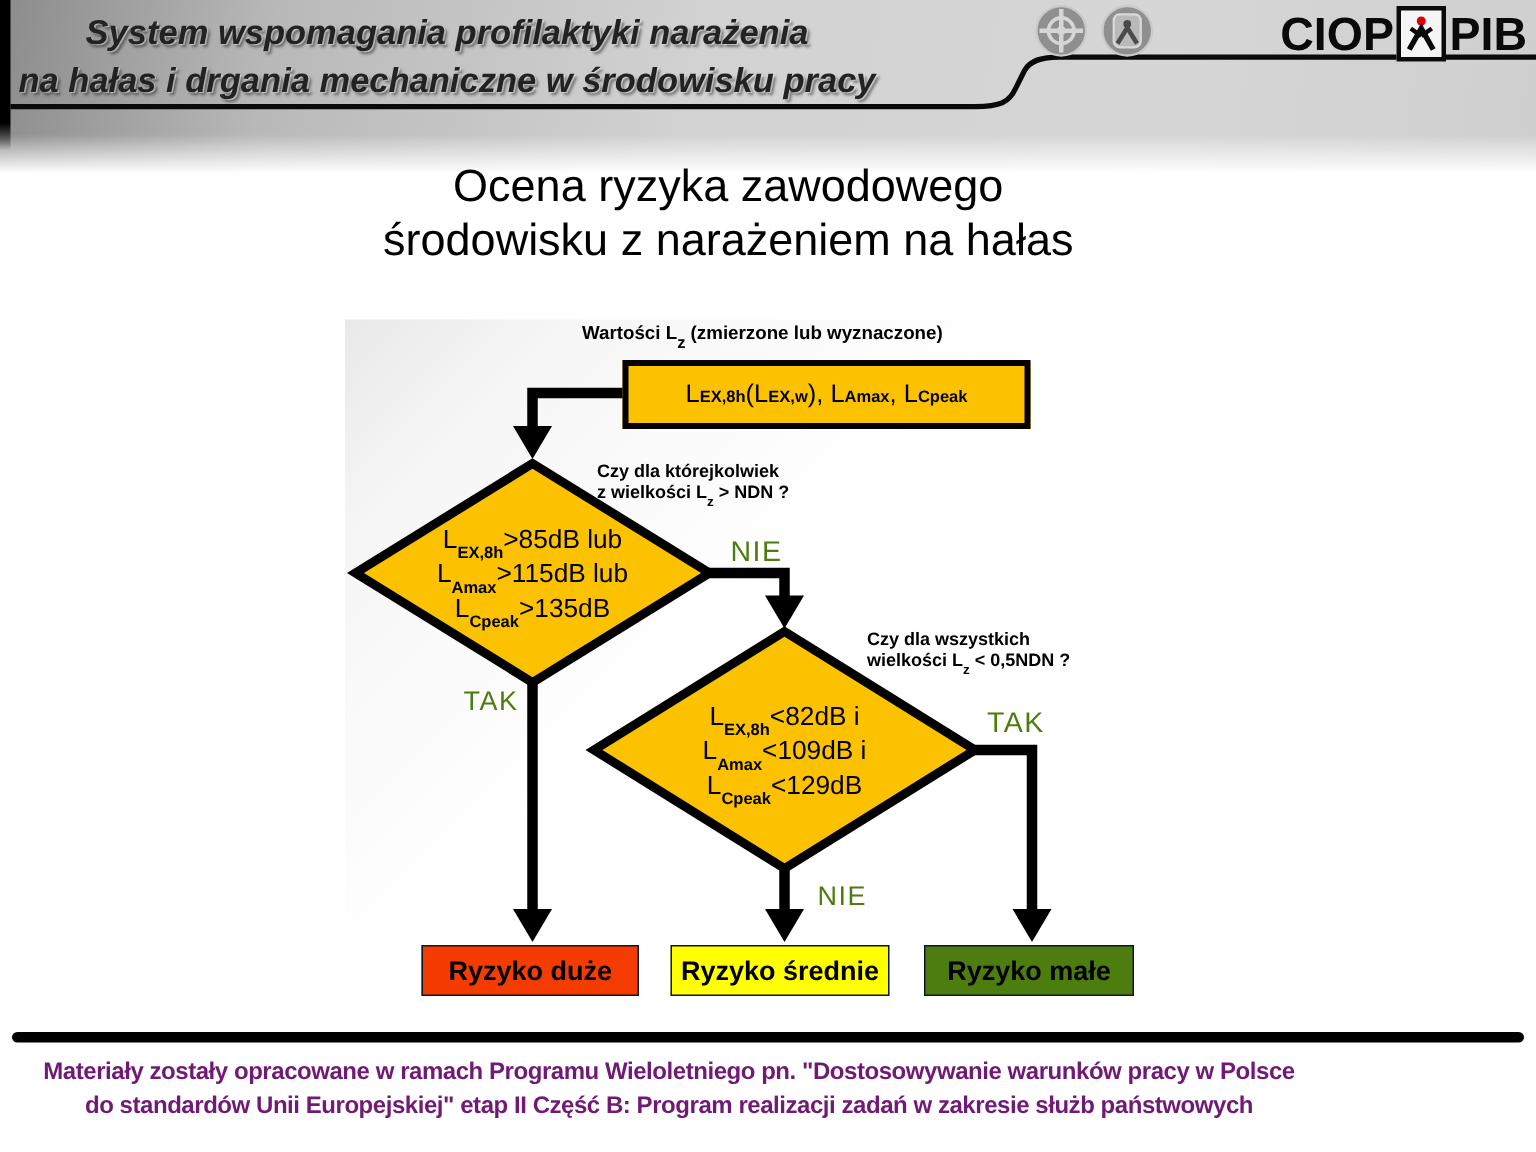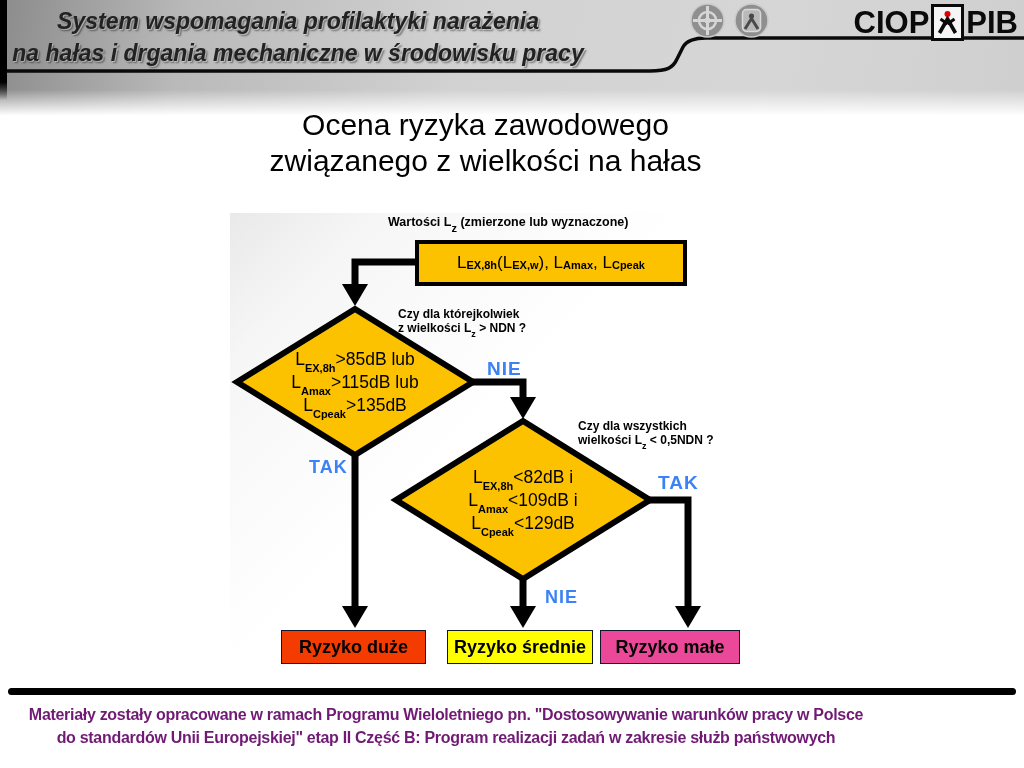--- a/index.html
+++ b/index.html
@@ -24,32 +24,32 @@
   
   #slide-title{position:absolute;left:0;top:107px;width:971px;text-align:center;
     font-size:30px;line-height:36px;font-weight:400;color:#000;}
 
   
   #flow-bg{position:absolute;left:230px;top:213px;width:540px;height:476px;
     background:linear-gradient(135deg,#e9e9e9 0%,#f6f6f6 15%,#ffffff 45%);}
   #flow-svg{position:absolute;left:0;top:0;}
   .abs{position:absolute;}
   .q-label{font-size:12px;font-weight:bold;line-height:14px;color:#000;}
-  .branch-label{font-size:18px;letter-spacing:1px;color:#3b82f6;font-weight:bold;}
+  .branch-label{font-size:18px;letter-spacing:1px;color:#4d7c0f;}
   .input-label{font-size:12.5px;font-weight:bold;color:#000;}
   #input-box{left:415px;top:240px;width:264px;height:38px;border:4px solid #000;
     background:#fcc200;display:flex;align-items:center;justify-content:center;
     font-size:17px;}
   .dtext{text-align:center;font-size:17.5px;line-height:23px;color:#000;}
   sub.sb{font-size:11px;font-weight:bold;position:relative;top:2px;line-height:0;}
   .result{height:32px;border:1px solid #0f172a;display:flex;align-items:center;justify-content:center;
     font-weight:bold;font-size:18px;color:#000;top:630px;}
   #result-high{left:281px;width:143px;background:#f43b00;}
   #result-mid{left:447px;width:144px;background:#ffff00;}
-  #result-low{left:600px;width:138px;background:#ec4899;}
+  #result-low{left:616px;width:138px;background:#4d7c0f;}
 
   
   #footer-bar{position:absolute;left:8px;top:688px;width:1008px;height:7px;background:#000;border-radius:4px;}
   #footer-text{position:absolute;left:0;top:703px;width:892px;text-align:center;
     font-weight:bold;font-size:16px;line-height:23px;letter-spacing:-0.3px;color:#701a75;}
 </style>
 </head>
 <body>
 
 <div id="page">
@@ -96,21 +96,21 @@
           <path d="M 3.5 24 L 11.5 10 L 19.5 24" fill="none" stroke="#0a0a0a" stroke-width="3.6"></path>
           <path d="M 11.5 15 L 4.5 10 M 11.5 15 L 18.5 10" fill="none" stroke="#0a0a0a" stroke-width="3"></path>
         </svg>
       </span>
       <span class="logo-text">PIB</span>
     </div>
   </div>
 
   <div id="slide-title">
     <div>Ocena ryzyka zawodowego</div>
-    <div>związanego z wielkości na hałas</div>
+    <div>środowisku z narażeniem na hałas</div>
   </div>
 
   <div id="flow-bg"></div>
 
   <svg id="flow-svg" width="1024" height="768">
     <g stroke="#000" stroke-width="7" fill="none">
       <polyline points="420,262 355,262 355,288"></polyline>
       <polyline points="470,382 523,382 523,400"></polyline>
       <line x1="355" y1="450" x2="355" y2="609"></line>
       <line x1="523" y1="576" x2="523" y2="609"></line>

